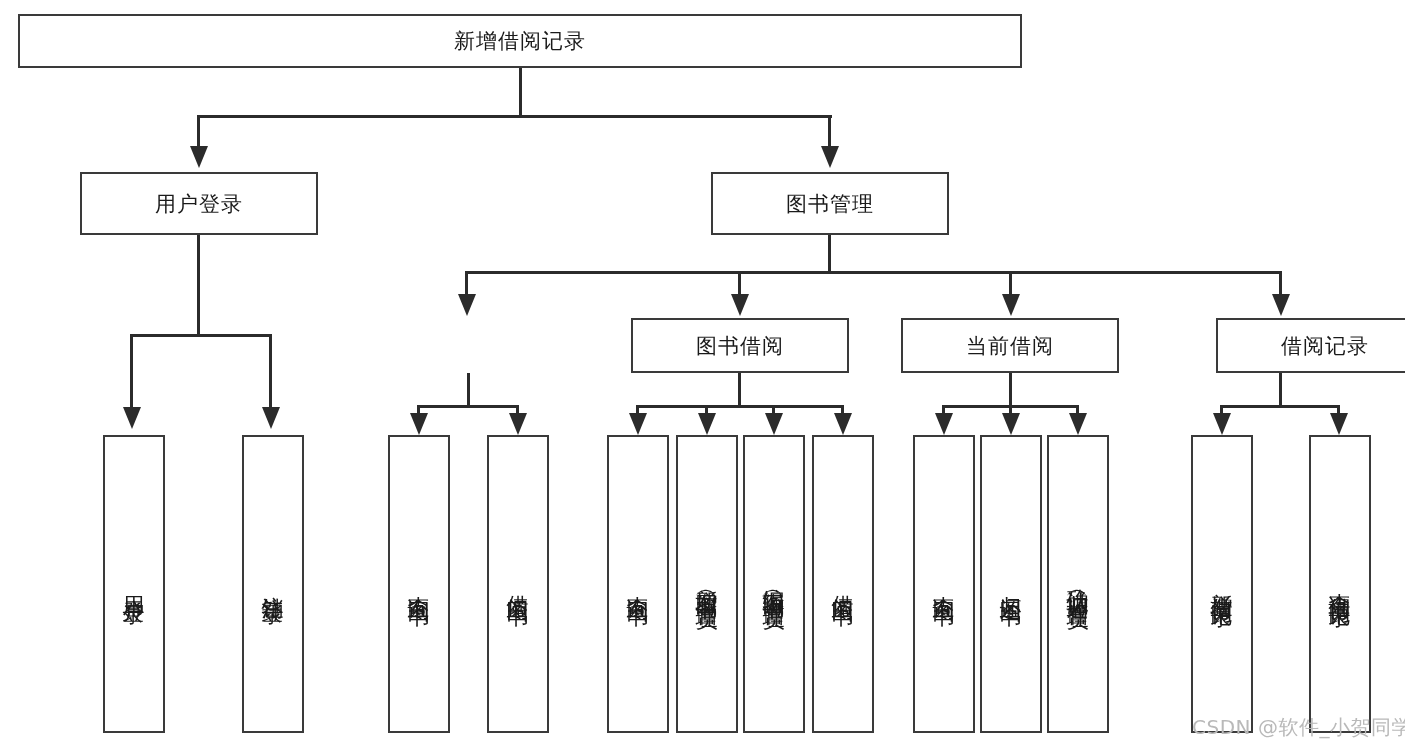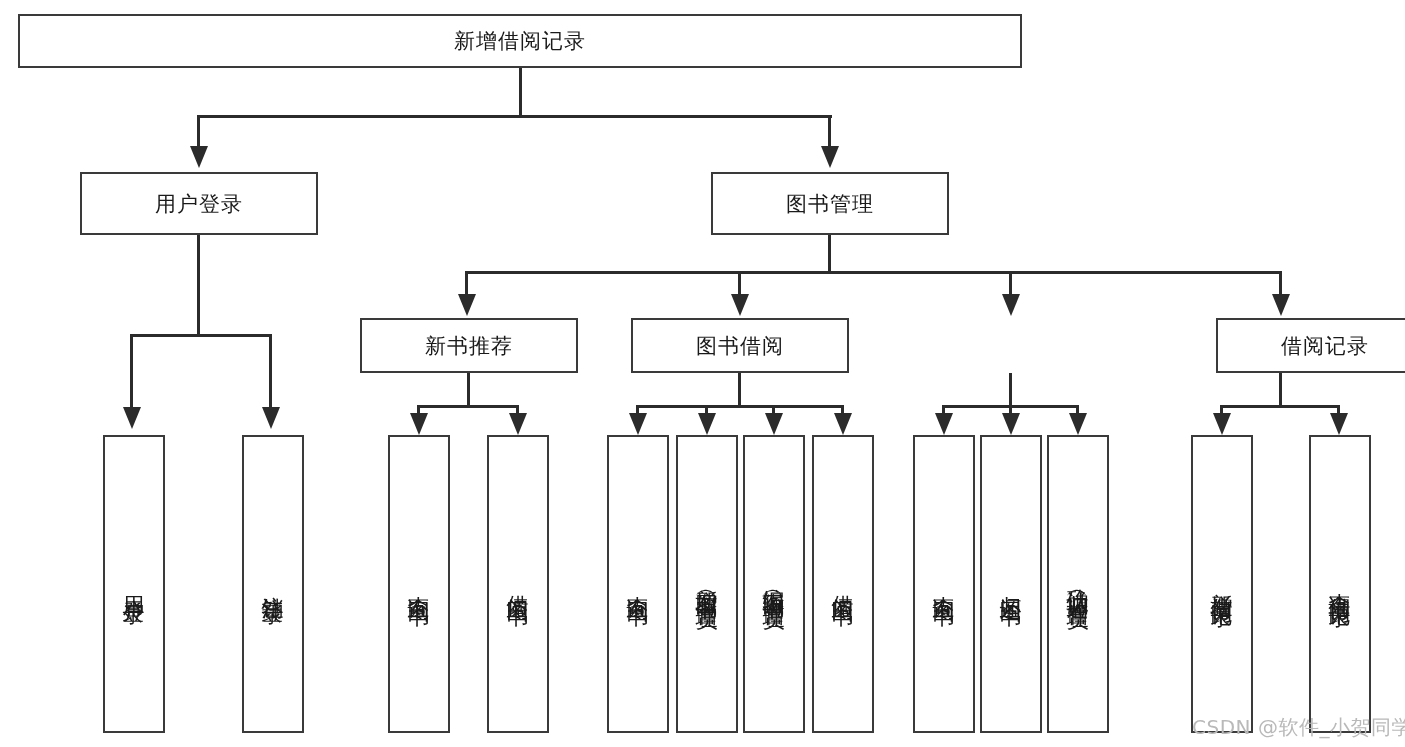--- a/index.html
+++ b/index.html
@@ -101,25 +101,25 @@
   <div class="edge h" style="left:466px; top:271px; width:815px; height:3px;"></div>
   <div class="edge v" style="left:465px; top:271px; width:3px; height:24px;"></div>
   <div class="arrow" style="left:458px; top:294px;"></div>
   <div class="edge v" style="left:738px; top:271px; width:3px; height:24px;"></div>
   <div class="arrow" style="left:731px; top:294px;"></div>
   <div class="edge v" style="left:1009px; top:271px; width:3px; height:24px;"></div>
   <div class="arrow" style="left:1002px; top:294px;"></div>
   <div class="edge v" style="left:1279px; top:271px; width:3px; height:24px;"></div>
   <div class="arrow" style="left:1272px; top:294px;"></div>
 
-  <div class="node horiz" style="left:360px; top:318px; width:218px; height:55px;">
-    <span class="lbl">新书推荐</span>
-  </div>
   <div class="node horiz" style="left:631px; top:318px; width:218px; height:55px;">
     <span class="lbl">图书借阅</span>
+  </div>
+  <div class="node horiz" style="left:901px; top:318px; width:218px; height:55px;">
+    <span class="lbl">当前借阅</span>
   </div>
   <div class="node horiz" style="left:1172px; top:318px; width:218px; height:55px;margin-left:44px;">
     <span class="lbl">借阅记录</span>
   </div>
 
   <div class="edge v" style="left:467px; top:373px; width:3px; height:34px;"></div>
   <div class="edge h" style="left:418px; top:405px; width:101px; height:3px;"></div>
   <div class="edge v" style="left:417px; top:405px; width:3px; height:12px;"></div>
   <div class="arrow" style="left:410px; top:413px;"></div>
   <div class="edge v" style="left:516px; top:405px; width:3px; height:12px;"></div>

